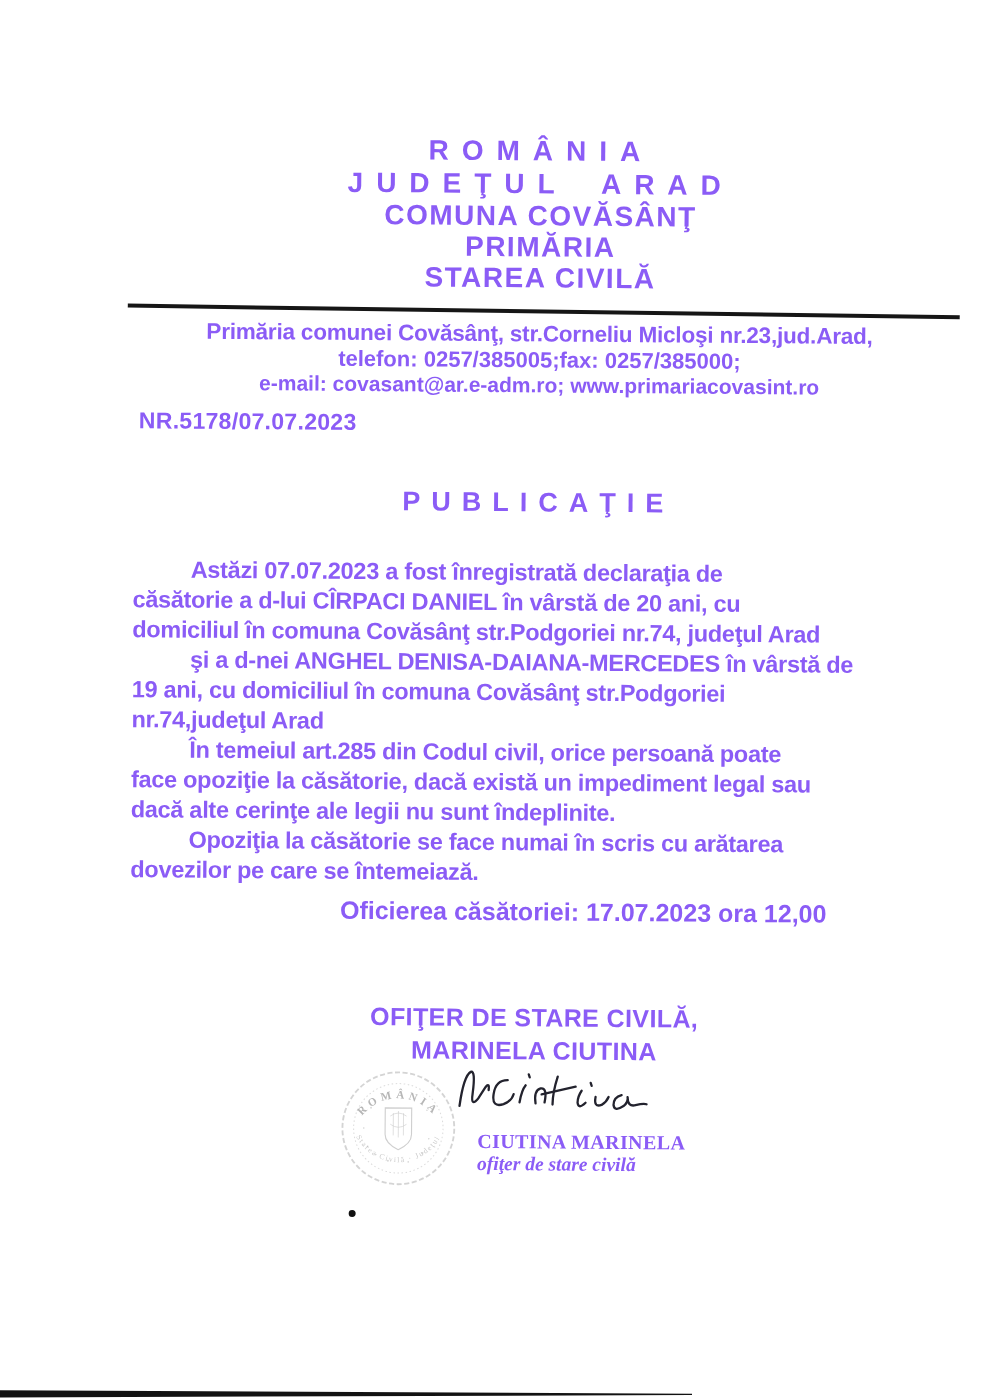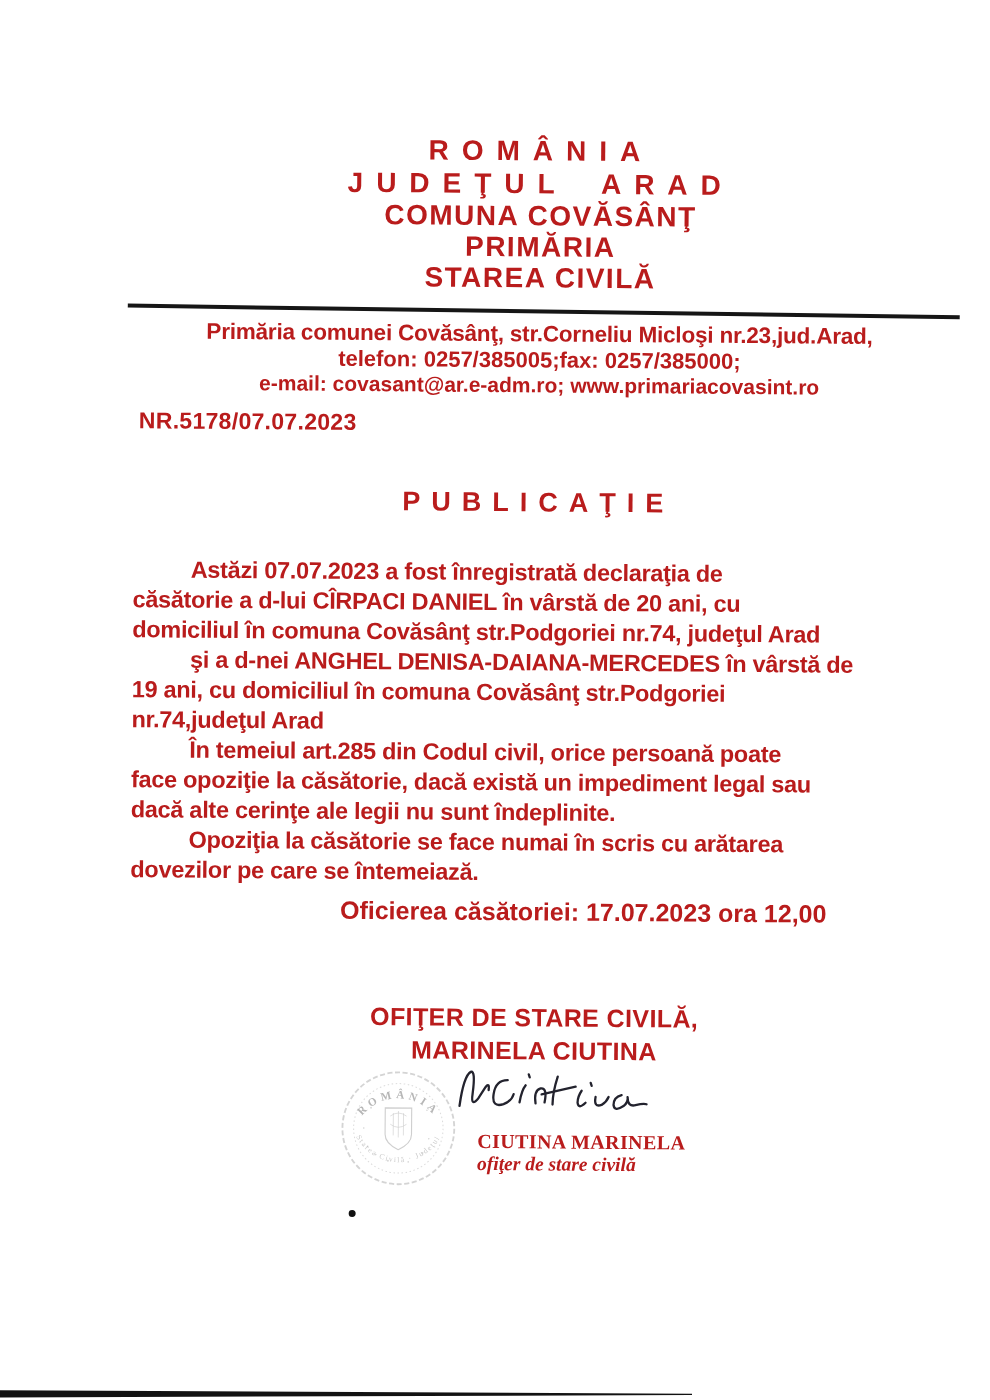--- a/index.html
+++ b/index.html
@@ -1,19 +1,19 @@
 <!DOCTYPE html>
 <html><head>
 <meta charset="utf-8">
 <style>
   html,body{margin:0;padding:0;background:#e8e8e8;}
   .page{
     position:relative;width:990px;height:1400px;margin:0 auto;
     background:#ffffff;overflow:hidden;
-    font-family:"Liberation Sans",sans-serif;color:#b91c1c;text-decoration:underline;
+    font-family:"Liberation Sans",sans-serif;color:#8b5cf6;text-decoration:underline;
   }
   .skew{position:absolute;inset:0;transform:rotate(0.45deg);transform-origin:490px 280px;}
   .center-col{position:absolute;left:90px;width:900px;text-align:center;}
 
   
   .hdr{top:134px;}
   .hdr-country,.hdr-county{font-size:28px;line-height:33px;letter-spacing:13px;font-weight:700;}
   .hdr-county{word-spacing:14px;}
   .hdr-commune,.hdr-primaria,.hdr-civil{font-size:28px;line-height:31px;letter-spacing:1.5px;font-weight:700;}
 

